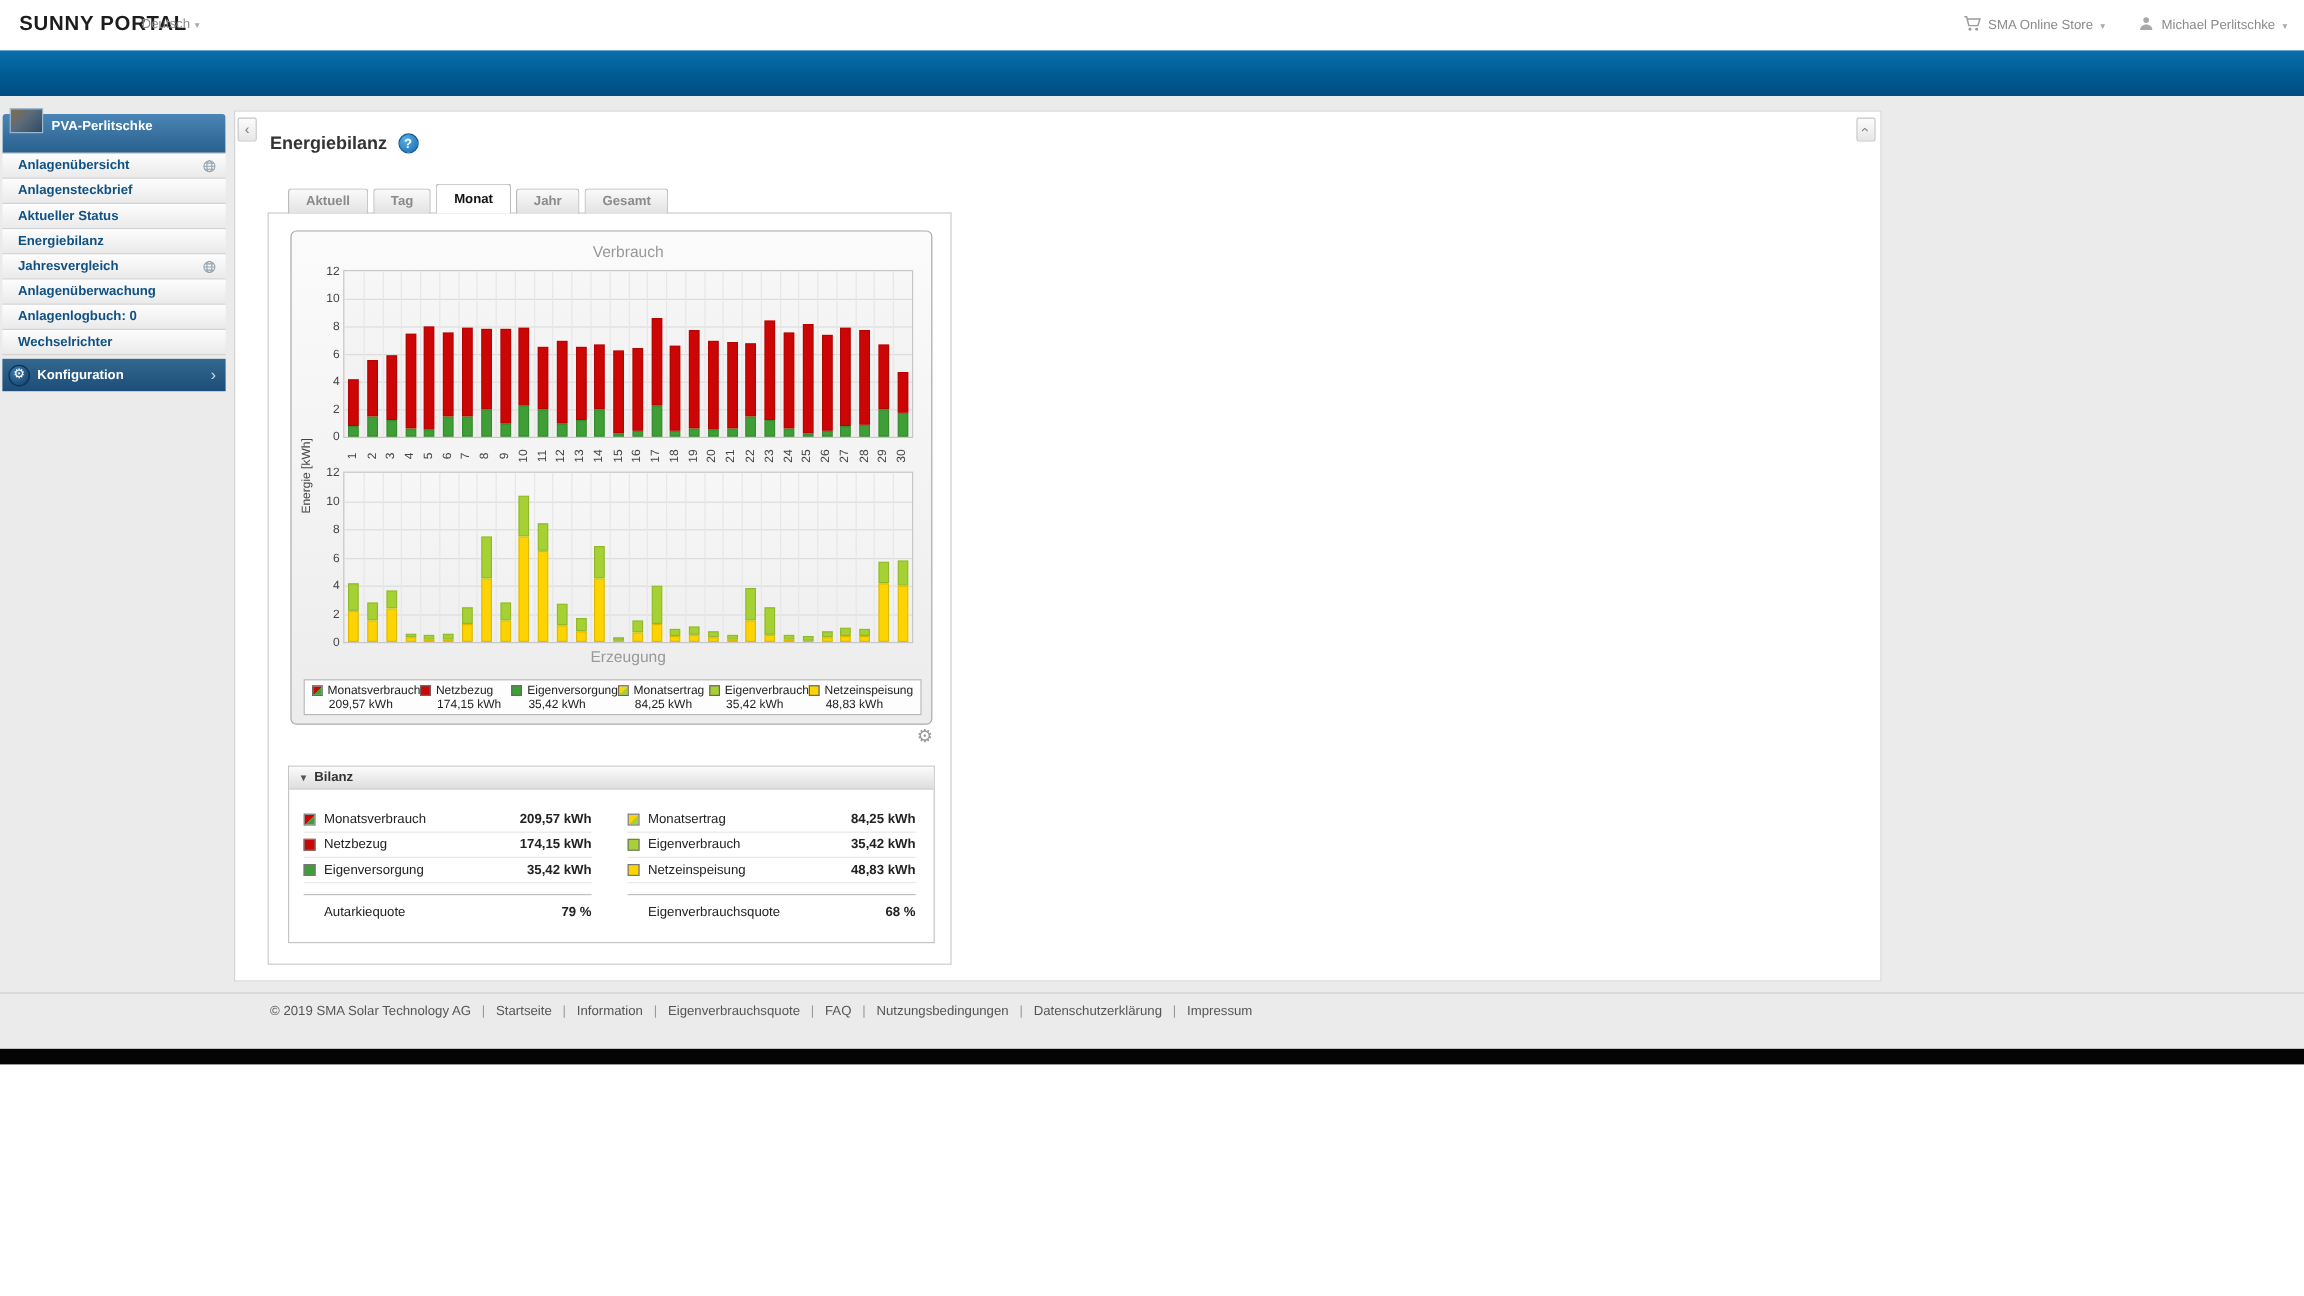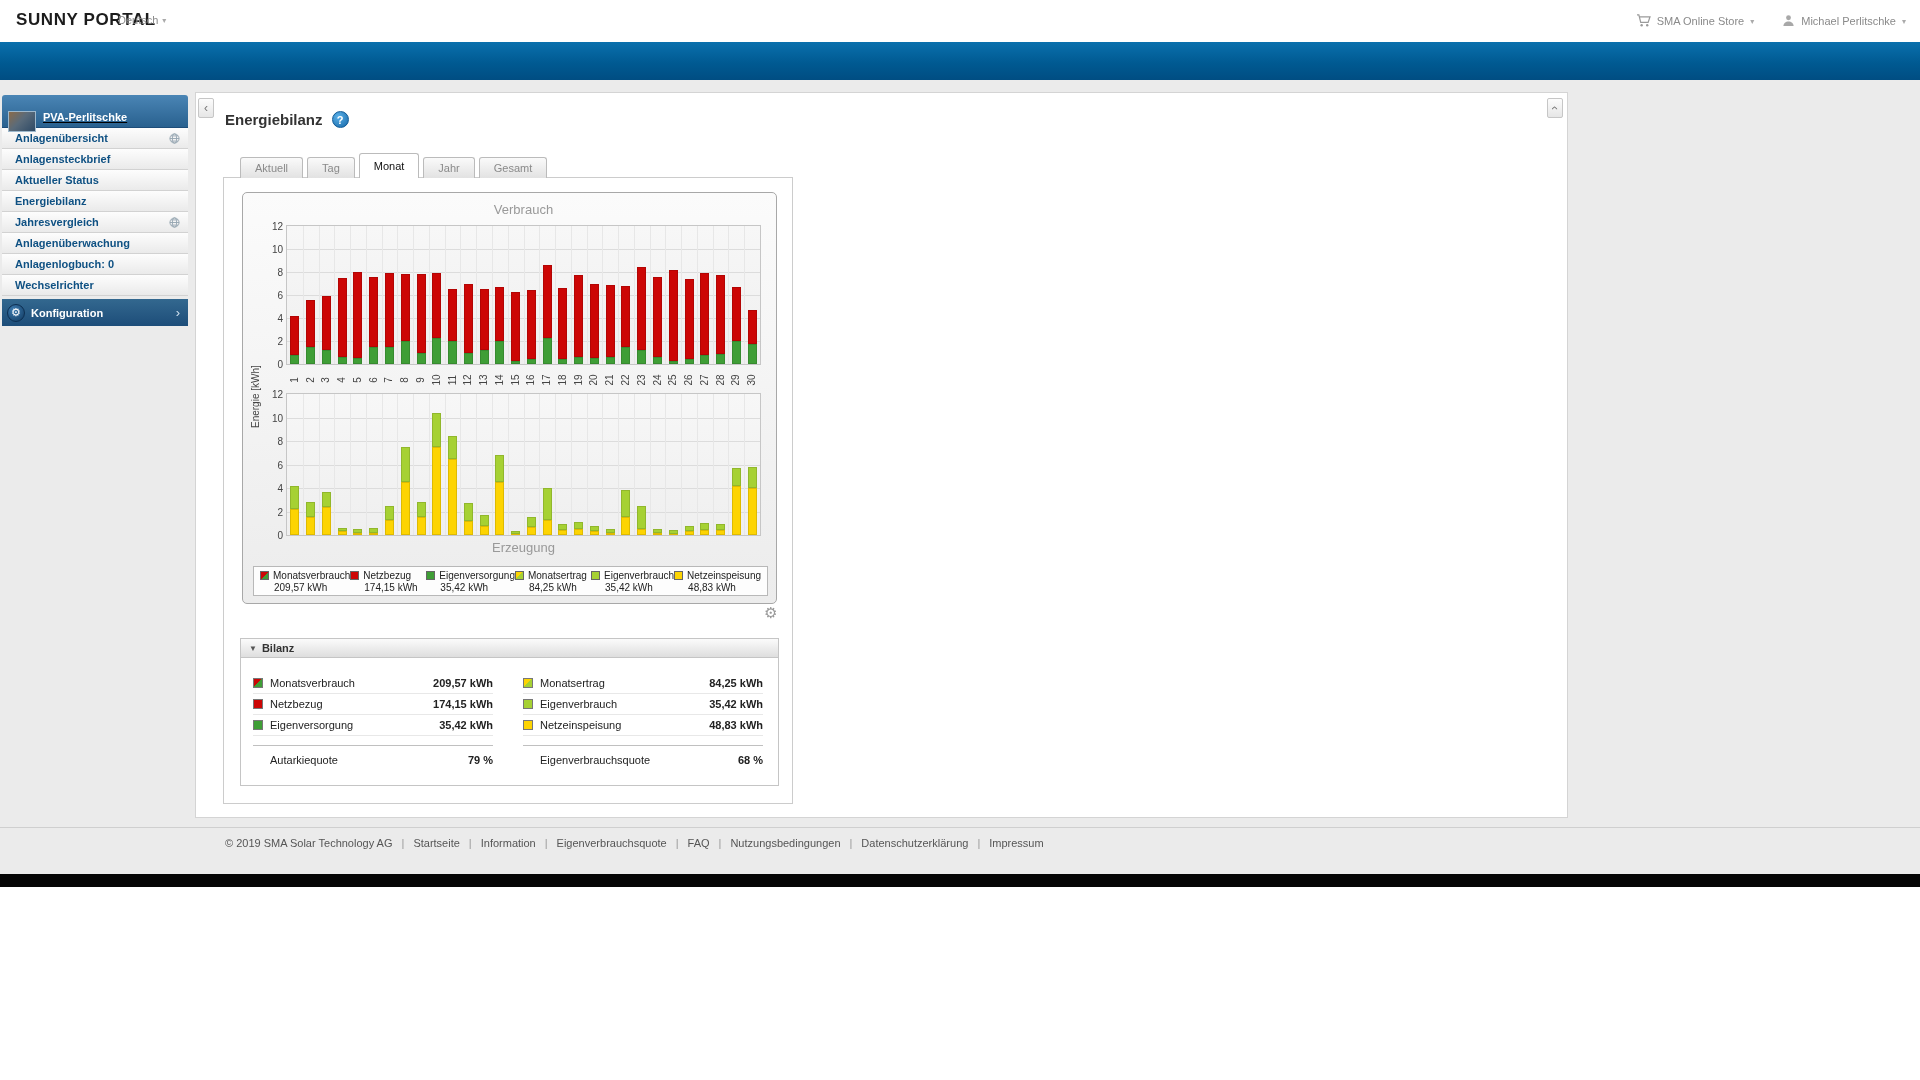--- a/index.html
+++ b/index.html
@@ -15,21 +15,21 @@
   .top-right { position:absolute; right:14px; top:0; height:42px; display:flex; align-items:center; gap:28px; }
   .top-item { display:flex; align-items:center; gap:6px; font-size:11px; color:#8a8a8a; cursor:pointer; }
 
   
   .banner { position:absolute; top:42px; left:0; right:0; height:38px;
             background:linear-gradient(180deg,#0a70ad 0%, #005a92 55%, #004d82 100%); }
   .pagebg { position:absolute; top:80px; left:0; right:0; height:794px; background:#ebebeb; }
 
   
   .sidebar { position:absolute; left:2px; top:95px; width:186px; }
-  .plant-header { height:30px; background:linear-gradient(180deg,#4a85b5,#29618f); display:flex; align-items:flex-start; gap:7px; padding:16px 6px; border-radius:3px 3px 0 0; border-bottom:1px solid #1d4d79;text-decoration:underline; }
+  .plant-header { height:30px; background:linear-gradient(180deg,#4a85b5,#29618f); display:flex; align-items:flex-end; gap:7px; padding:16px 6px; border-radius:3px 3px 0 0; border-bottom:1px solid #1d4d79; }
   .plant-thumb { width:28px; height:21px; border:1px solid #9db8cc; flex:0 0 auto;
                  background:linear-gradient(135deg,#8a6b4a 0%, #5a6b7a 45%, #2e4a66 100%); }
   .plant-name { color:#fff; font-weight:bold; font-size:11px; }
   .nav-item { height:21px; display:flex; align-items:center; background:linear-gradient(180deg,#fdfdfd,#eaeaea); border-bottom:1px solid #d2d2d2; padding:0 8px 0 13px; font-size:11px; font-weight:bold; color:#0f5183; cursor:pointer; }
   .nav-item .globe { margin-left:auto; display:flex; }
   .config-item { margin-top:3px; height:27px; display:flex; align-items:center; gap:6px; padding:0 8px 0 5px; background:linear-gradient(180deg,#33688f,#1d4d79); cursor:pointer; }
   .gear-circle { width:18px; height:18px; border-radius:50%; background:radial-gradient(circle at 35% 30%, #3d7bb0, #10395f); border:1px solid #0d2f52; display:flex; align-items:center; justify-content:center; color:#fff; font-size:11px; line-height:1; }
   .config-label { color:#fff; font-weight:bold; font-size:11px; }
   .config-arrow { margin-left:auto; color:#cfe0ef; font-size:13px; }
 
@@ -38,21 +38,21 @@
   .edge-btn { position:absolute; width:16px; height:20px; background:linear-gradient(180deg,#fcfcfc,#e6e6e6); border:1px solid #c6c6c6; border-radius:2px; color:#777; font-size:12px; display:flex; align-items:center; justify-content:center; cursor:pointer; }
   .edge-left { left:2px; top:5px; }
   .edge-top { right:4px; top:5px; }
   .rot90 { transform:rotate(90deg); display:inline-block; }
 
   .title-row { position:absolute; left:29px; top:18px; display:flex; align-items:center; gap:9px; }
   .page-title { font-size:15px; font-weight:bold; color:#333; }
   .help-icon { width:17px; height:17px; border-radius:50%; background:radial-gradient(circle at 35% 30%, #5ab0e8, #1668a8); color:#fff; font-weight:bold; font-size:11px; display:flex; align-items:center; justify-content:center; cursor:pointer; border:1px solid #0f5a96; }
 
   .tabs { position:absolute; left:44px; top:60px; height:25px; display:flex; gap:4px; align-items:flex-end; z-index:3; }
-  .tab { height:21px; padding:0 14px; display:flex; align-items:center; font-size:11px; font-weight:normal; color:#8a8a8a; background:linear-gradient(180deg,#fafafa,#e2e2e2); border:1px solid #bbb; border-bottom:none; border-radius:3px 3px 0 0; cursor:pointer; }
+  .tab { height:21px; padding:0 14px; display:flex; align-items:center; font-size:11px; font-weight:bold; color:#8a8a8a; background:linear-gradient(180deg,#fafafa,#e2e2e2); border:1px solid #bbb; border-bottom:none; border-radius:3px 3px 0 0; cursor:pointer; }
   .tab.active { height:25px; background:#fff; color:#111; }
 
   .content-box { position:absolute; left:27px; top:84px; width:570px; height:627px; border:1px solid #ccc; background:#fff; }
 
   
   .chart-panel { position:absolute; left:18px; top:14px; width:535px; height:412px; border:1px solid #a8a8a8; border-radius:5px; background:linear-gradient(180deg,#fbfbfb,#ececec); }
   .chart-title { position:absolute; left:43px; width:475px; text-align:center; font-size:13px; color:#999; }
   .ct1 { top:9px; } .ct2 { top:347px; }
   .plot { position:absolute; left:43px; width:475px; background:linear-gradient(180deg,#f7f7f7,#efefef); border:1px solid #c6c6c6; }
   #plot1 { top:32px; height:140px; }

